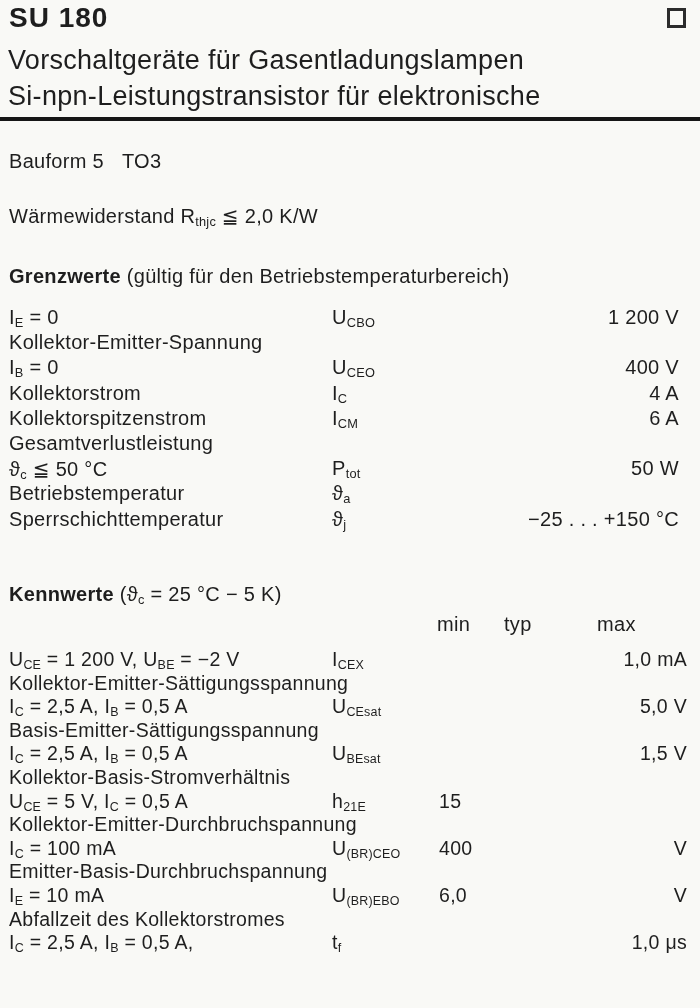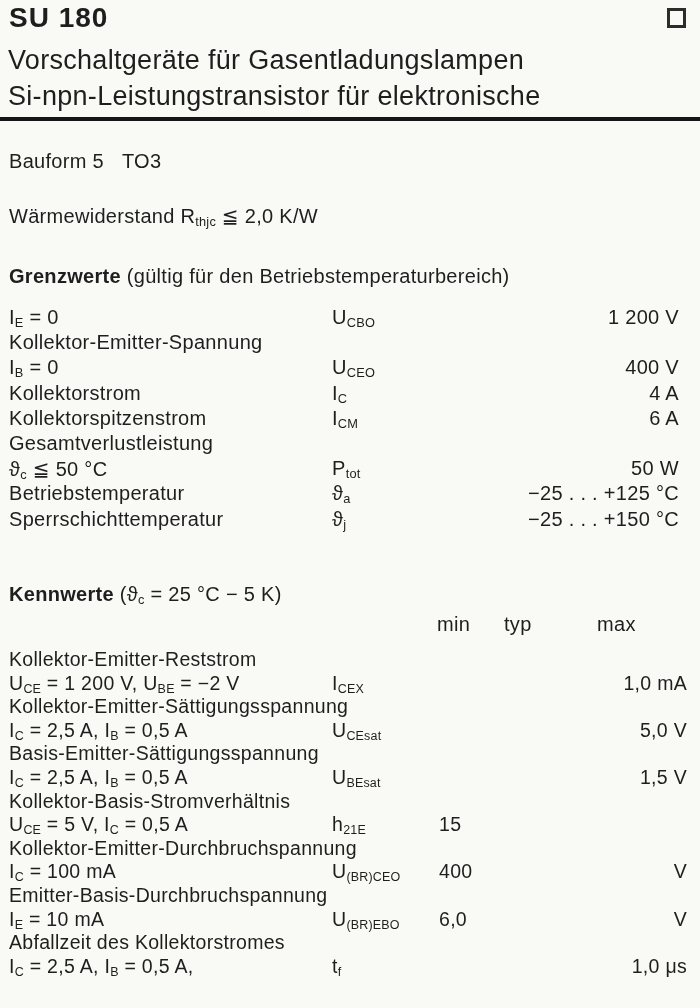--- a/index.html
+++ b/index.html
@@ -113,21 +113,20 @@
         <span class="lab"><span>Gesamtverlustleistung</span></span>
       </div>
       <div class="trow">
         <span class="lab"><span>ϑ</span><span class="sub">c</span><span>  ≦ 50 °C</span></span>
         <span class="sym"><span>P</span><span class="sub">tot</span></span>
         <span class="val">50 W</span>
       </div>
       <div class="trow">
         <span class="lab"><span>Betriebstemperatur</span></span>
         <span class="sym"><span>ϑ</span><span class="sub">a</span></span>
-        <span class="val">−25 . . . +125 °C</span>
       </div>
       <div class="trow">
         <span class="lab"><span>Sperrschichttemperatur</span></span>
         <span class="sym"><span>ϑ</span><span class="sub">j</span></span>
         <span class="val">−25 . . . +150 °C</span>
       </div>
     </div>
 
   <div class="sec-head kenn-head">
     <b>Kennwerte</b>
@@ -135,23 +134,20 @@
   </div>
 
   <div class="kcols">
     <span class="cmin">min</span>
     <span class="ctyp">typ</span>
     <span class="cmax">max</span>
   </div>
 
   <div class="ktable">
       <div class="trow">
-        <span class="lab"><span>Kollektor-Emitter-Reststrom</span></span>
-      </div>
-      <div class="trow">
         <span class="lab"><span>U</span><span class="sub">CE</span><span> = 1 200 V, U</span><span class="sub">BE</span><span> = −2 V</span></span>
         <span class="sym"><span>I</span><span class="sub">CEX</span></span>
         <span class="vmax">1,0 mA</span>
       </div>
       <div class="trow">
         <span class="lab"><span>Kollektor-Emitter-Sättigungsspannung</span></span>
       </div>
       <div class="trow">
         <span class="lab"><span>I</span><span class="sub">C</span><span> = 2,5 A, I</span><span class="sub">B</span><span> = 0,5 A</span></span>
         <span class="sym"><span>U</span><span class="sub">CEsat</span></span>

